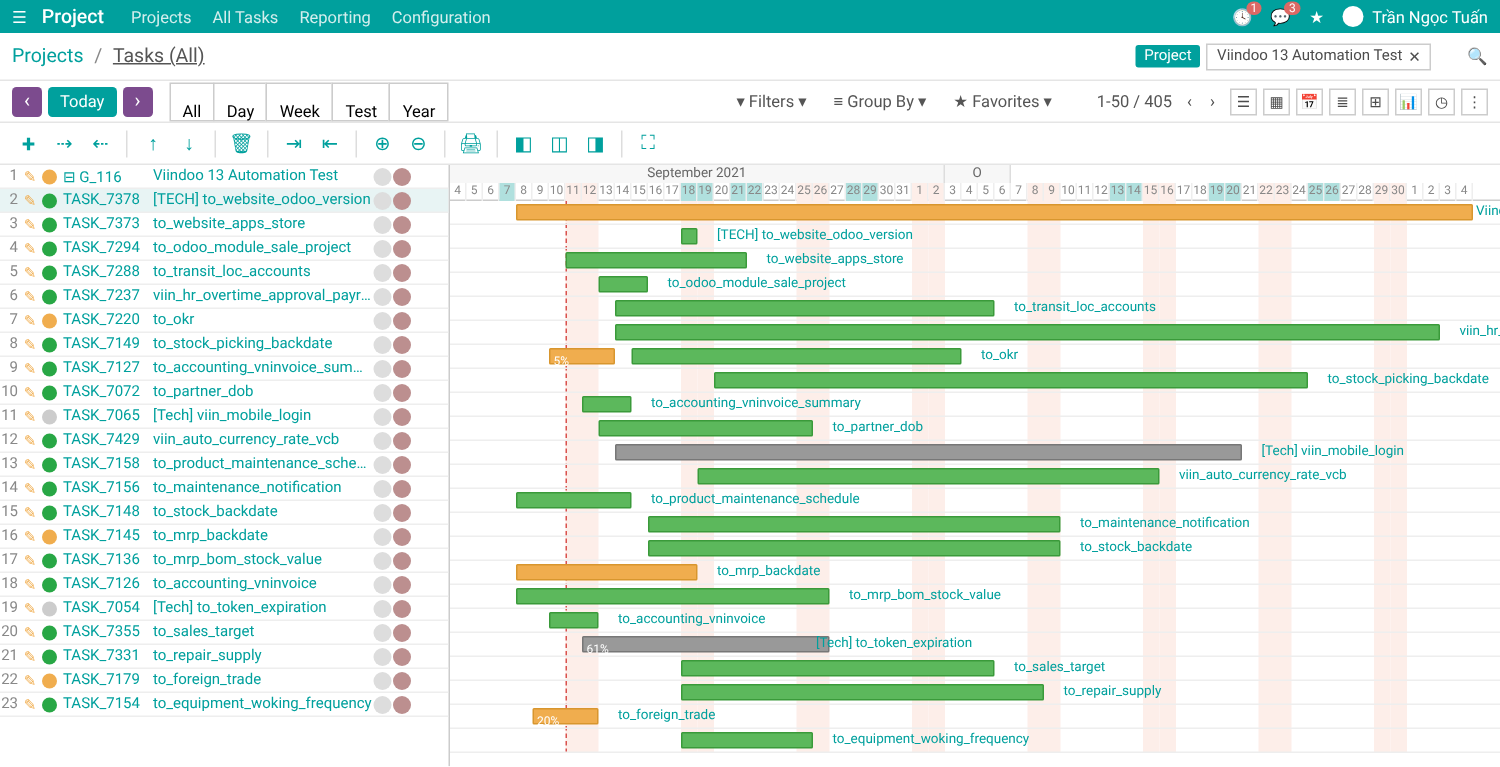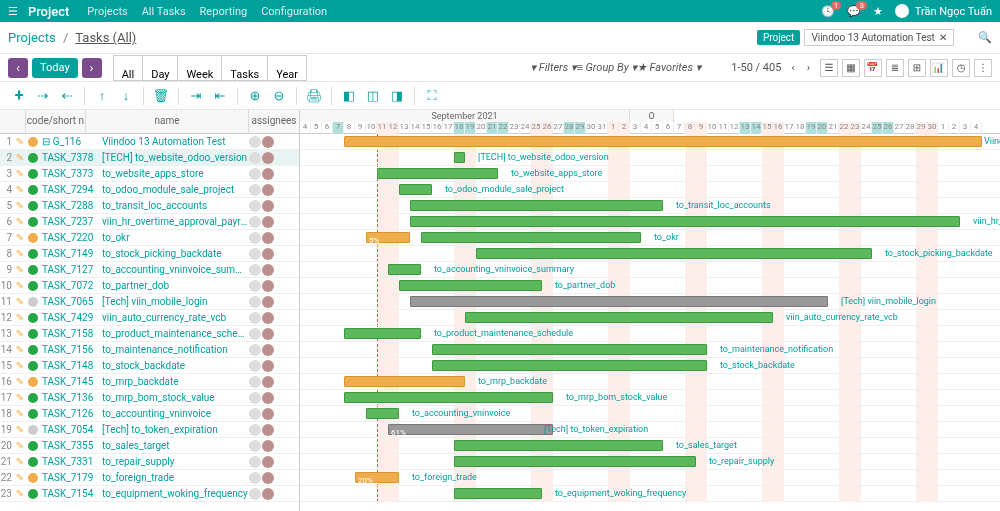--- a/index.html
+++ b/index.html
@@ -26,21 +26,21 @@
 .search-chip-val { border: 1px solid #ccc; padding: 2px 6px; font-size: 10px; display: flex; align-items: center; gap: 4px; }
 .search-input { border: none; outline: none; padding: 2px 6px; font-size: 11px; width: 200px; }
 .search-icon { margin-left: 20px; cursor: pointer; }
 
 
 .controls-bar { display: flex; align-items: center; height: 28px; padding: 0 8px; border-bottom: 1px solid #e5e5e5; }
 .btn-arrow { background: #7c4b8e; color: #fff; width: 20px; height: 20px; border: none; border-radius: 3px; cursor: pointer; display: inline-flex; align-items: center; justify-content: center; }
 .btn-today { background: #00a09d; color: #fff; border: none; height: 20px; padding: 0 8px; border-radius: 3px; margin: 0 4px; cursor: pointer; font-size: 11px; }
 .period-btns { margin-left: 12px; display: flex; }
 .period-btn { background: #fff; border: 1px solid #ccc; height: 20px; padding: 12px 8px; font-size: 11px; cursor: pointer; margin-left: -1px; }
-.filter-group { margin-left: auto; display: flex; margin-right: 30px; font-style: italic; }
+.filter-group { margin-left: auto; display: flex; gap: 18px; margin-right: 30px; }
 .filter-item { font-size: 11px; color: #555; cursor: pointer; }
 .pager-group { display: flex; align-items: center; gap: 8px; }
 .pager-text { font-size: 11px; color: #555; text-align: center; }
 .pager-btn { cursor: pointer; padding: 0 2px; }
 .view-switcher { display: flex; gap: 4px; }
 .view-btn { width: 18px; height: 18px; border: 1px solid #ccc; background: #fff; cursor: pointer; display: inline-flex; align-items: center; justify-content: center; font-size: 10px; }
 
 
 .toolbar { display: flex; align-items: center; height: 28px; padding: 0 8px; border-bottom: 1px solid #e5e5e5; gap: 2px; }
 .toolbar .tool { width: 22px; height: 22px; display: inline-flex; align-items: center; justify-content: center; cursor: pointer; color: #00a09d; font-size: 13px; }
@@ -126,21 +126,21 @@
 </div>
 
 <div class="controls-bar">
   <button class="btn-arrow">‹</button>
   <button class="btn-today">Today</button>
   <button class="btn-arrow">›</button>
   <div class="period-btns" id="period-btns">
       <button class="period-btn">All</button>
       <button class="period-btn">Day</button>
       <button class="period-btn">Week</button>
-      <button class="period-btn">Tasks</button>
+      <button class="period-btn">Test</button>
       <button class="period-btn">Year</button>
     </div>
   <div class="filter-group">
     <span class="filter-item">▾ <span>Filters</span> ▾</span>
     <span class="filter-item">≡ <span>Group By</span> ▾</span>
     <span class="filter-item">★ <span>Favorites</span> ▾</span>
   </div>
   <div class="pager-group">
     <span class="pager-text">1-50 / 405</span>
     <span class="pager-btn">‹</span>
@@ -178,26 +178,20 @@
   <span class="sep"></span>
   <span class="tool">◧</span>
   <span class="tool">◫</span>
   <span class="tool">◨</span>
   <span class="sep"></span>
   <span class="tool">⛶</span>
 </div>
 
 <div class="gantt-area">
   <div class="left-table">
-    <div class="left-header">
-      <div class="col-idx"></div>
-      <div class="col-code">code/short n</div>
-      <div class="col-name">name</div>
-      <div class="col-assignees">assignees</div>
-    </div>
     <div class="left-rows" id="left-rows">
         <div class="task-row">
           <span class="idx">1</span>
     <span class="edit">✎</span>
     <span class="dot orange"></span>
     <span class="code">⊟ G_116</span>
     <span class="name">Viindoo 13 Automation Test</span>
     <span class="assignees">
             <span class="mini-avatar"></span>
             <span class="mini-avatar" style="background:#bc8f8f"></span>

